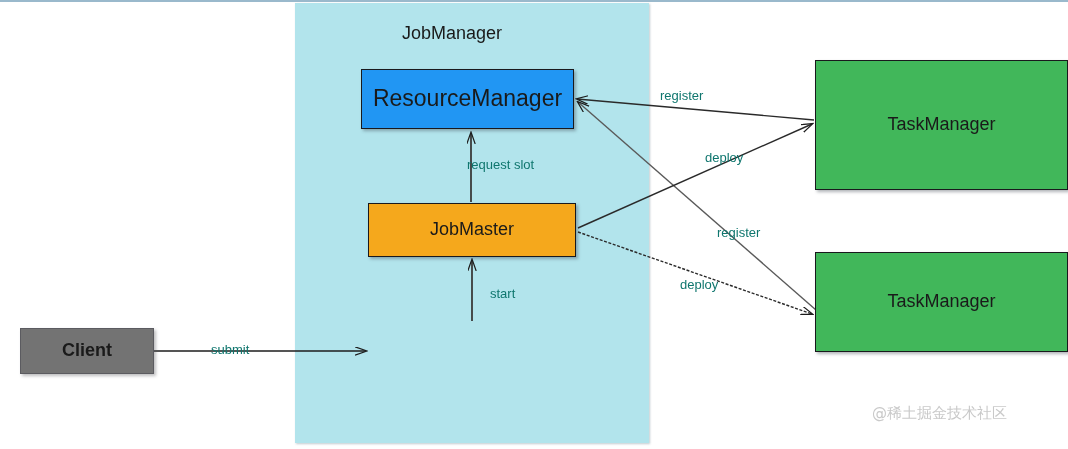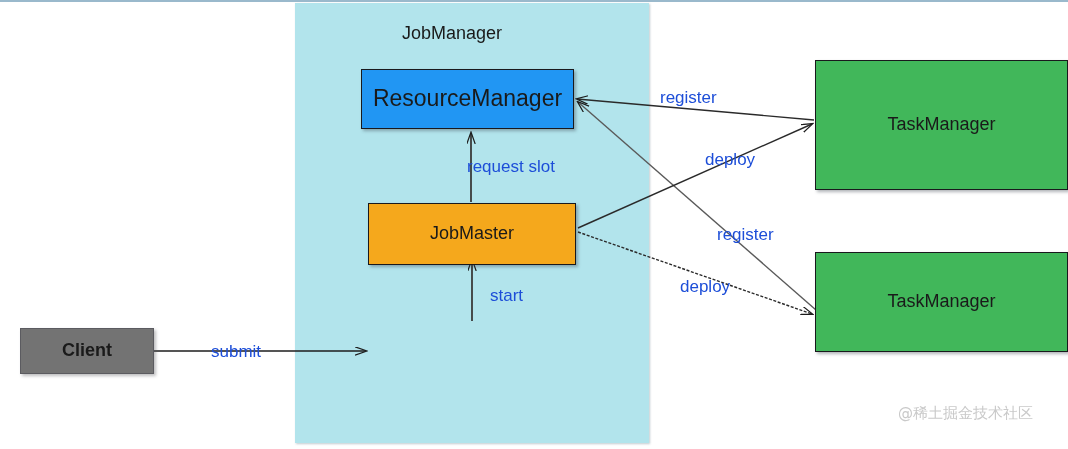--- a/index.html
+++ b/index.html
@@ -55,21 +55,21 @@
   #resourcemanager-node {
     left: 361px; top: 69px;
     width: 213px; height: 60px;
     background: #2196f3;
     border: 1.5px solid #19191d;
     font-size: 23px;
     box-shadow: 2px 2px 3px rgba(60,70,80,0.40);
   }
   #jobmaster-node {
     left: 368px; top: 203px;
-    width: 208px; height: 62px;
+    width: 208px; height: 54px;
     background: #f5a81c;
     border: 1.5px solid #19191d;
     font-size: 18px;
     box-shadow: 2px 2px 3px rgba(60,70,80,0.40);
   }
   #dispatcher-node {
     left: 368px; top: 322px;
     width: 208px; height: 55px;
     background: #17b5cf;
     border: 1.5px solid #19191d;
@@ -104,41 +104,41 @@
     background: #41b75a;
   }
   #taskmanager-bottom-node {
     left: 815px; top: 252px;
     width: 253px; height: 100px;
     background: #41b75a;
   }
   
   .edge-label {
     position: absolute;
-    font-size: 17px;
-    color: #1d4ed8;
+    font-size: 13px;
+    color: #0f766e;
     white-space: nowrap;
   }
   #label-register-top  { left: 660px; top: 88px; }
   #label-deploy-top    { left: 705px; top: 150px; }
   #label-register-bot  { left: 717px; top: 225px; }
   #label-deploy-bot    { left: 680px; top: 277px; }
   #label-request-slot  { left: 467px; top: 157px; }
   #label-start         { left: 490px; top: 286px; }
   #label-submit        { left: 211px; top: 322px; margin-top: 20px; }
   
   #edges {
     position: absolute;
     left: 0; top: 0;
     width: 1068px; height: 449px;
     pointer-events: none;
   }
   #watermark {
     position: absolute;
-    left: 898px; top: 404px;
+    left: 872px; top: 404px;
     font-size: 15px;
     color: #c9c9c9;
     white-space: nowrap;
     font-family: "DejaVu Sans", sans-serif;
   }
 </style>
 </head>
 <body>
 
 <div id="canvas">

